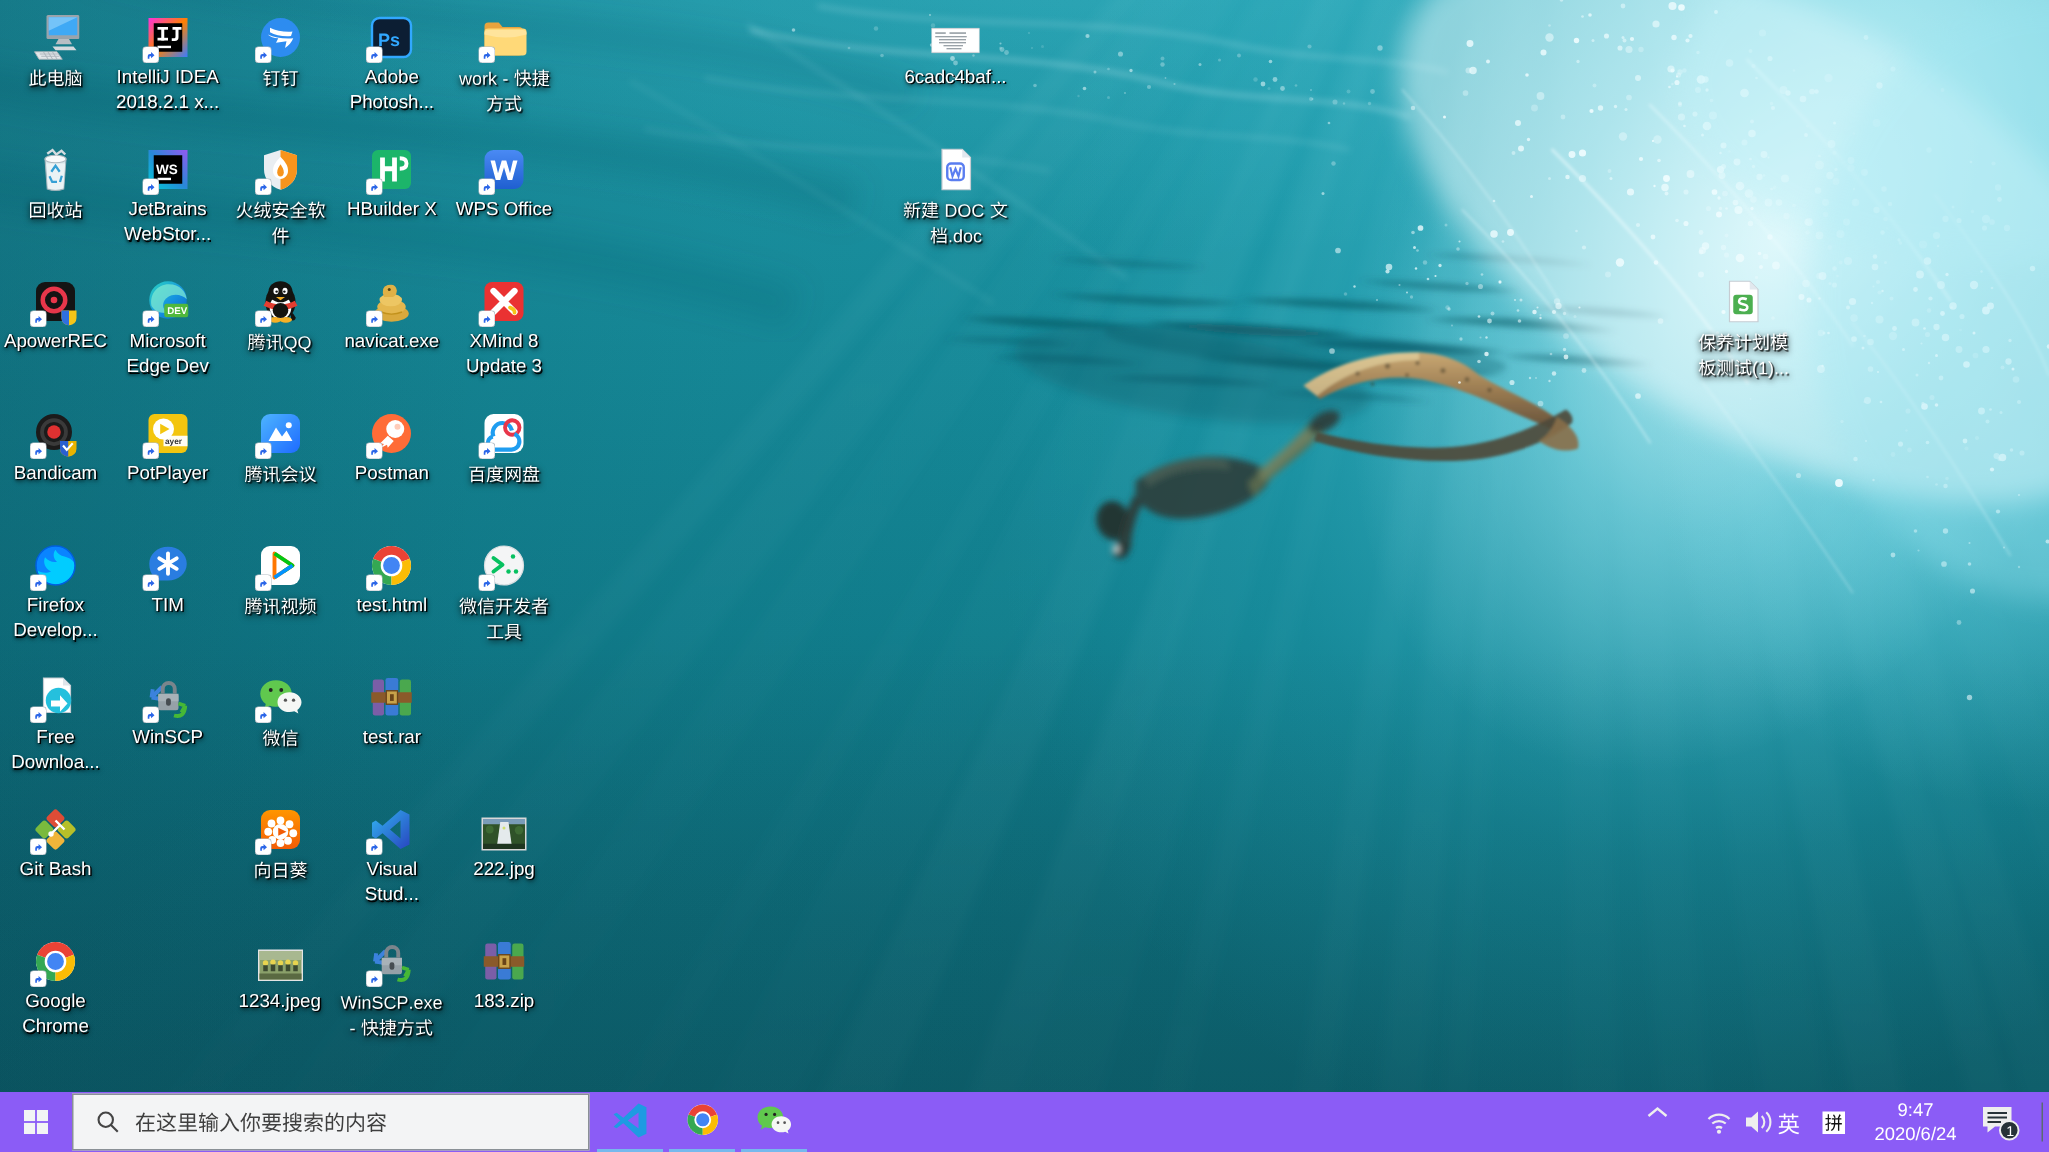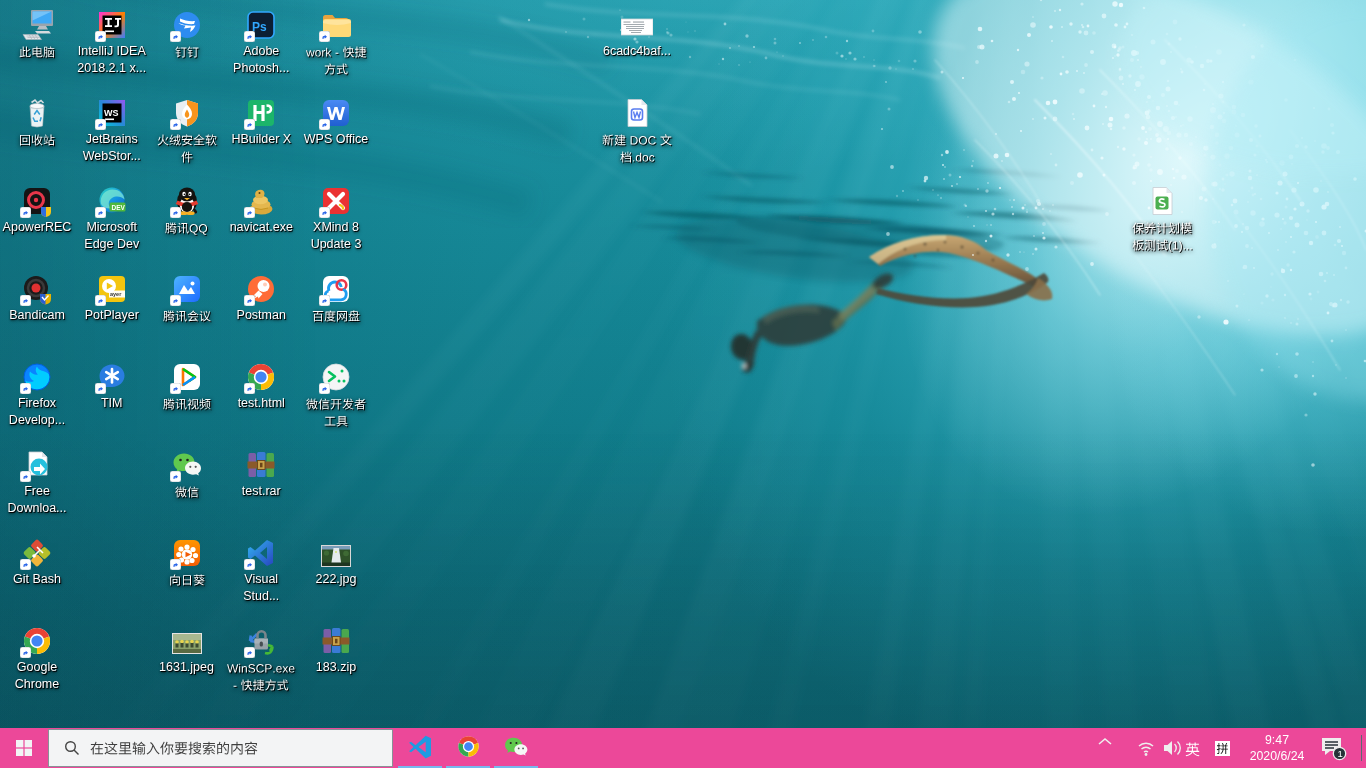--- a/index.html
+++ b/index.html
@@ -5,21 +5,21 @@
 #wrap{position:relative;width:1366px;height:768px}
 #wp{position:absolute;left:0;top:0}
 .it{position:absolute;width:90px;text-align:center}
 .ic{display:flex;justify-content:center}
 .sc{position:absolute;left:-1px;bottom:-1px;width:11px;height:11px}
 .sc svg{display:block}
 .tx{margin-top:2px}
 .tl{font-size:12.5px;line-height:17px;color:#fff;text-shadow:1px 1px 0px rgba(0,0,0,.95),0px 1px 2px rgba(0,0,0,.7),1px 2px 3px rgba(0,0,0,.5);white-space:nowrap}
 .cl{height:17px;line-height:17px}
 .cl svg{vertical-align:top;margin-top:1px;filter:drop-shadow(1px 1px 0px rgba(0,0,0,.95)) drop-shadow(0px 1px 2px rgba(0,0,0,.7))}
-#tb{position:absolute;left:0;top:728px;width:1366px;height:40px;background:#ec4899}
+#tb{position:absolute;left:0;top:728px;width:1366px;height:40px;background:#8b5cf6}
 #sb{position:absolute;left:48px;top:1px;width:345px;height:37.5px;background:#f3f4f5;border:1px solid #8a9096}
 .ti{position:absolute;top:0;width:48px;height:40px}
 .tic{display:flex;justify-content:center;align-items:center;height:37px}
 .ul{position:absolute;bottom:0;left:2px;width:44px;height:2.5px;background:#76b9ed}
 #clk{position:absolute;left:1240px;top:3.5px;width:74px;text-align:center;color:#fff;font-size:12.3px;line-height:16.5px}
 </style></head><body>
 <div id="wrap">
     <svg id="wp" width="1366" height="768" viewBox="0 0 1366 768" preserveAspectRatio="none">
       <defs>
 <linearGradient id="base" x1="0" y1="0" x2="0" y2="1">
@@ -982,20 +982,40 @@
             <svg width="11" height="11" viewBox="0 0 11 11" style="display:block">
               <rect x="0" y="0" width="11" height="11" rx="2.5" fill="#fff" stroke="#9aa7b0" stroke-width=".5"></rect>
               <path d="M3.5 8.1 L3.5 6.3 Q3.5 5 5 5 L5.7 5 L5.7 3.7 L8 5.8 L5.7 7.8 L5.7 6.5 L5 6.5 Q4.6 6.5 4.6 7.1 L4.6 8.1 Z" fill="#2b66e8"></path>
             </svg>
           </div></div>
       </div>
       <div class="tx">
         <div class="tl">TIM</div>
       </div>
     </div>
+    <div class="it" style="left:66.75px;top:445px">
+      <div class="ic" style="height:36px">
+        <div style="position:relative;width:32px;height:32px;margin-top:4px"><svg width="32" height="32" viewBox="0 0 32 32">
+            <path d="M12 9 l-7 7 M5 16 l.8 -5.5 M5 16 l5.5 .8" stroke="#3b82dd" stroke-width="2.6" fill="none"></path>
+<rect x="9.5" y="13.5" width="13.5" height="11" rx="1.5" fill="#96a1a8"></rect>
+<rect x="9.5" y="13.5" width="13.5" height="5" fill="#a8b2b8"></rect>
+<path d="M12.5 13.5 v-3.2 a4 4 0 0 1 8 0 v3.2" fill="none" stroke="#7a858c" stroke-width="2.6"></path>
+<rect x="14.7" y="16.5" width="3.2" height="5" rx="1.5" fill="#464d52"></rect>
+<path d="M20 28 q7 2 7.5 -6.5 M27.5 21.5 l-2.5 4.5 M27.5 21.5 l-4.5 -1.5" stroke="#46b836" stroke-width="2.6" fill="none"></path>
+</svg><div class="sc">
+            <svg width="11" height="11" viewBox="0 0 11 11" style="display:block">
+              <rect x="0" y="0" width="11" height="11" rx="2.5" fill="#fff" stroke="#9aa7b0" stroke-width=".5"></rect>
+              <path d="M3.5 8.1 L3.5 6.3 Q3.5 5 5 5 L5.7 5 L5.7 3.7 L8 5.8 L5.7 7.8 L5.7 6.5 L5 6.5 Q4.6 6.5 4.6 7.1 L4.6 8.1 Z" fill="#2b66e8"></path>
+            </svg>
+          </div></div>
+      </div>
+      <div class="tx">
+        <div class="tl">WinSCP</div>
+      </div>
+    </div>
     <div class="it" style="left:141.5px;top:5px">
       <div class="ic" style="height:36px">
         <div style="position:relative;width:32px;height:32px;margin-top:4px"><svg width="32" height="32" viewBox="0 0 32 32">
             <circle cx="16" cy="16" r="13" fill="#2d8cf0"></circle>
 <path d="M7.5 14 C12 16 18 17 24.5 16.5 C23.5 19 21.5 21.5 19 23 L20 18.5 L13 19.5 L14.5 16.5 C11.5 16.5 9 15.5 7.5 14 Z" fill="#fff"></path>
 <path d="M9 9.5 C13 11.5 19 12.5 24 12 L23 15 C18 15.5 12.5 14.5 9 12.5 Z" fill="#fff"></path>
           </svg><div class="sc">
             <svg width="11" height="11" viewBox="0 0 11 11" style="display:block">
               <rect x="0" y="0" width="11" height="11" rx="2.5" fill="#fff" stroke="#9aa7b0" stroke-width=".5"></rect>
               <path d="M3.5 8.1 L3.5 6.3 Q3.5 5 5 5 L5.7 5 L5.7 3.7 L8 5.8 L5.7 7.8 L5.7 6.5 L5 6.5 Q4.6 6.5 4.6 7.1 L4.6 8.1 Z" fill="#2b66e8"></path>
@@ -1180,21 +1200,21 @@
               <rect x="4.5" y="15.5" width="3" height="4"></rect>
               <rect x="9.5" y="15" width="3" height="4.5"></rect>
               <rect x="14.5" y="15.5" width="3" height="4"></rect>
               <rect x="19.5" y="15" width="3" height="4.5"></rect>
               <rect x="24.5" y="15.5" width="3" height="4"></rect>
             </g>
 <rect x="2" y="21" width="28" height="4" fill="#5a6a42"></rect>
 </svg></div>
       </div>
       <div class="tx">
-        <div class="tl">1631.jpeg</div>
+        <div class="tl">1234.jpeg</div>
       </div>
     </div>
     <div class="it" style="left:216.25px;top:5px">
       <div class="ic" style="height:36px">
         <div style="position:relative;width:32px;height:32px;margin-top:4px"><svg width="32" height="32" viewBox="0 0 32 32">
             <rect x="3" y="3" width="26" height="26" rx="5" fill="#0c1e33" stroke="#31a8ff" stroke-width="1.6"></rect>
 <text x="7" y="21.5" font-family="Liberation Sans" font-size="12" font-weight="bold" fill="#31a8ff">Ps</text>
           </svg><div class="sc">
             <svg width="11" height="11" viewBox="0 0 11 11" style="display:block">
               <rect x="0" y="0" width="11" height="11" rx="2.5" fill="#fff" stroke="#9aa7b0" stroke-width=".5"></rect>

